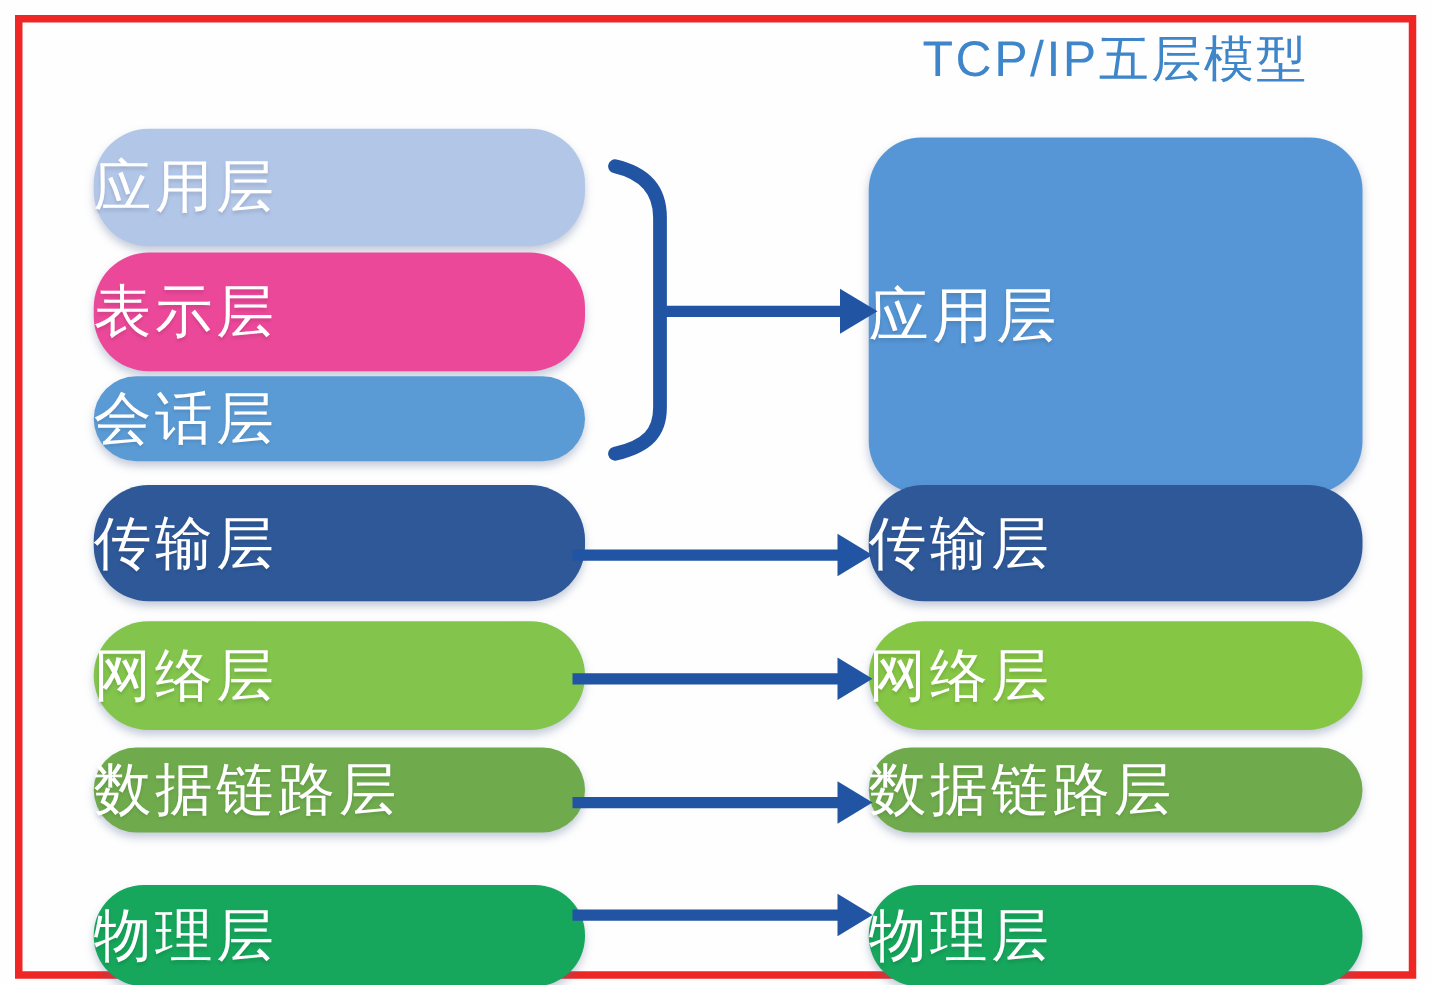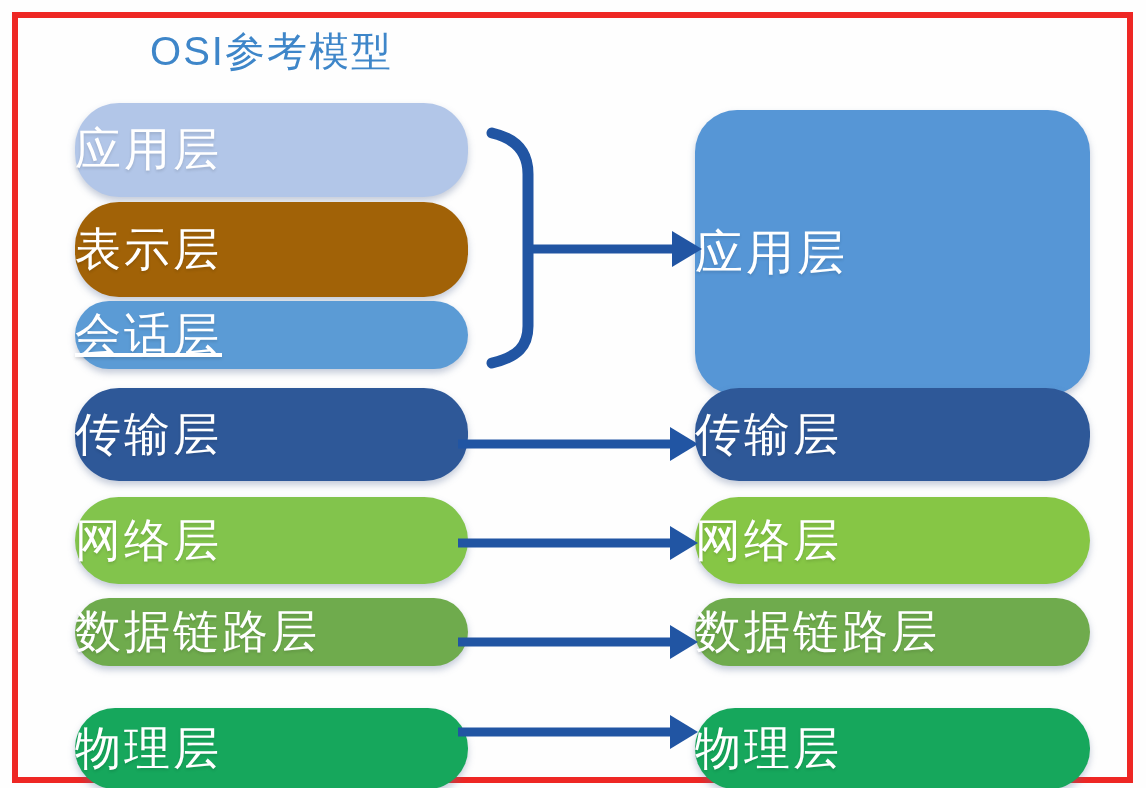--- a/index.html
+++ b/index.html
@@ -38,46 +38,46 @@
     font-size:46px;
     letter-spacing:3px;
     border-radius:44px;
     box-shadow:0 4px 7px rgba(90,110,150,0.35);
     text-shadow:0 2px 3px rgba(0,0,0,0.12);
   }
   .left-col{left:75px;width:393px;}
   .right-col{left:695px;width:395px;}
   .l1{top:103px;height:94px;}
   .l2{top:202px;height:95px;}
-  .l3{top:301px;height:68px;text-decoration:underline;}
+  .l3{top:301px;height:68px;}
   .l4{top:388px;height:93px;}
   .l5{top:497px;height:87px;}
   .l6{top:598px;height:68px;border-radius:42px;}
   .l7{top:708px;height:81px;border-radius:40px;}
   .r-big{top:110px;height:285px;border-radius:42px;font-size:48px;}
   .overlay{
     position:absolute;left:0;top:0;width:1146px;height:788px;
     pointer-events:none;
   }
   .connector-stroke{stroke:var(--connector);fill:none;}
   .connector-fill{fill:var(--connector);stroke:none;}
 </style>
 </head>
 <body>
 
 <div class="stage">
 
   <div class="frame"></div>
 
-  <div class="col-title title-left">OSI参考模型</div>
+  <div class="col-title title-right">TCP/IP五层模型</div>
 
   <div class="layer left-col l1" style="background: rgb(178, 198, 232);">
     <span>应用层</span>
   </div>
-  <div class="layer left-col l2" style="background: #a16207;">
+  <div class="layer left-col l2" style="background: #ec4899;">
     <span>表示层</span>
   </div>
   <div class="layer left-col l3" style="background: rgb(91, 155, 213);">
     <span>会话层</span>
   </div>
   <div class="layer left-col l4" style="background: rgb(46, 88, 152);">
     <span>传输层</span>
   </div>
   <div class="layer left-col l5" style="background: rgb(130, 196, 76);">
     <span>网络层</span>

